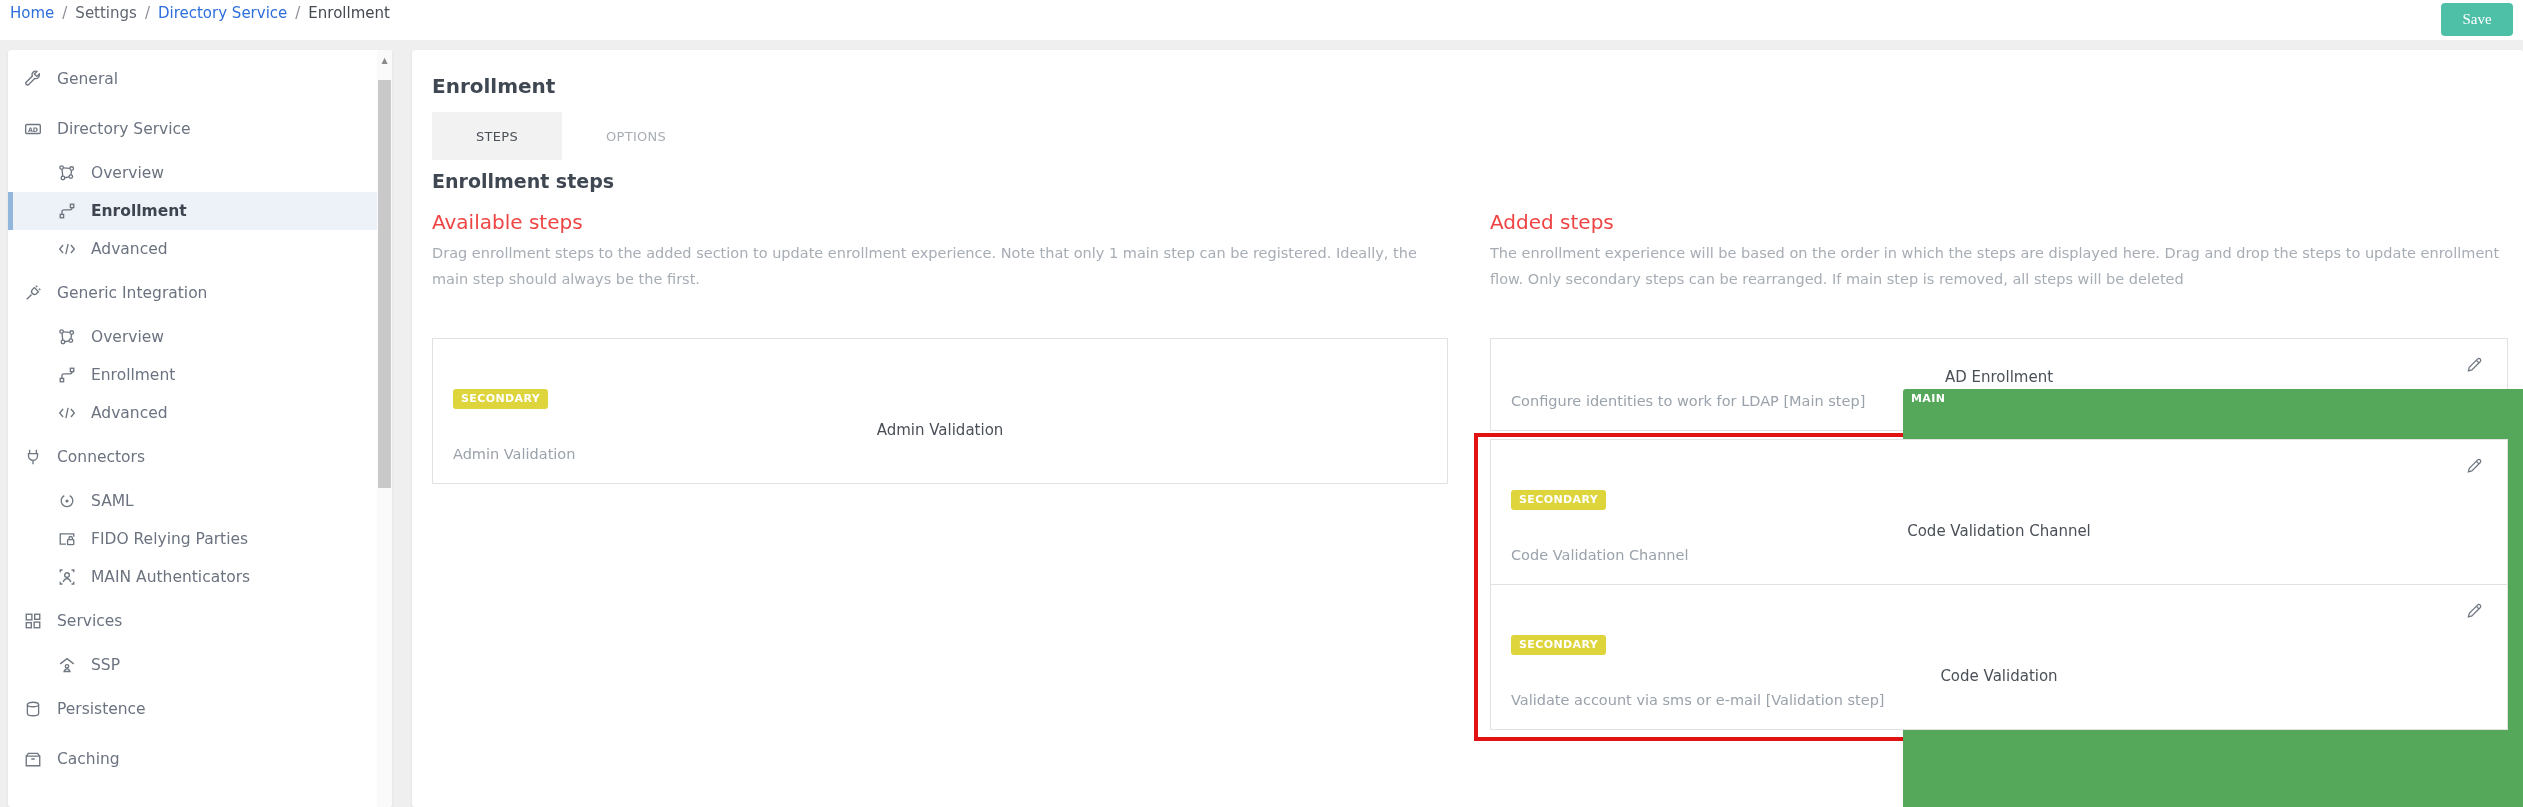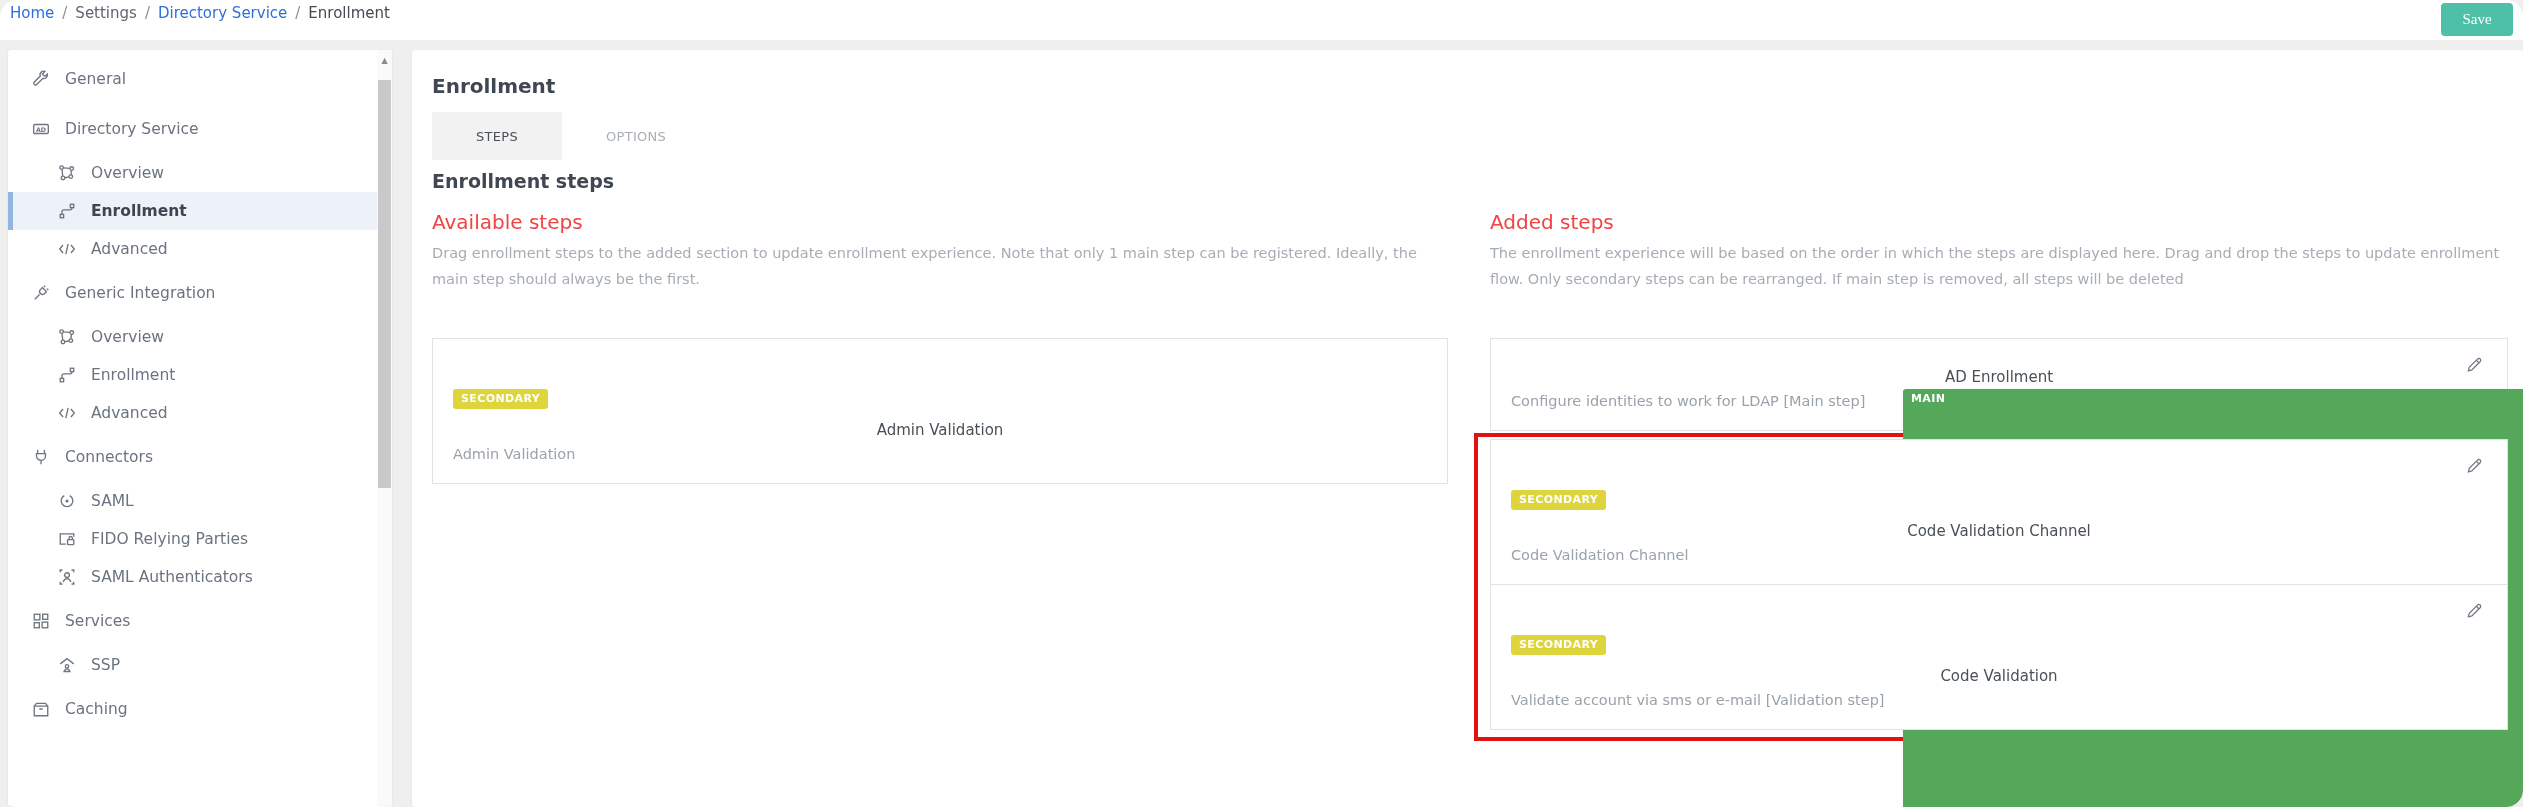--- a/index.html
+++ b/index.html
@@ -1,32 +1,32 @@
 <!DOCTYPE html>
 <html><head>
 <meta charset="utf-8">
 <style>
   * { margin:0; padding:0; box-sizing:border-box; }
   html,body { background:#efeff0; }
   body { font-family:"DejaVu Sans","Liberation Sans",sans-serif; }
-  .app { position:relative; width:2523px; height:807px; background:#efeff0; overflow:hidden;border-radius:17px; }
+  .app { position:relative; width:2523px; height:807px; background:#efeff0; overflow:hidden; }
 
   
   .topbar { position:absolute; left:0; top:0; width:100%; height:40px; background:#ffffff; }
   .breadcrumb { position:absolute; left:10px; top:4px; font-size:15px; color:#5f6570; display:flex; gap:8px; align-items:center; }
   .crumb-link { color:#2e6fdb; cursor:pointer; }
   .crumb-sep { color:#8a8f96; }
   .crumb-current { color:#454a52; }
   .save-btn { position:absolute; right:10px; top:3px; width:72px; height:33px; background:#4fc0a8; color:#fff;
               border:none; border-radius:4px; font-size:15px; font-family:Liberation Serif, serif; cursor:pointer; }
 
   
   .sidebar { position:absolute; left:8px; top:50px; width:384px; height:757px; background:#fff;
              border-radius:3px; box-shadow:0 1px 3px rgba(0,0,0,.07); padding:4px 15px 0 0; overflow:hidden; }
-  .sb-item { display:flex; align-items:center; height:50px; padding-left:24px; gap:15px;
+  .sb-item { display:flex; align-items:center; height:50px; padding-left:16px; gap:15px;
              color:#6b7380; font-size:15.5px; cursor:pointer; white-space:nowrap; }
   .sb-item.sub { height:38px; padding-left:50px; }
   .sb-item.active { background:#edf2f8; box-shadow:inset 5px 0 0 #93b6dd; color:#3e4550; font-weight:bold; }
   .ic { width:18px; height:18px; flex:0 0 18px; color:#6e7680; display:inline-flex; }
   .ic svg { width:100%; height:100%; }
 
   .sb-scroll { position:absolute; right:0; top:0; bottom:0; width:15px; background:#fafafa; }
   .sb-scroll-arrow { position:absolute; top:6px; left:0; width:15px; text-align:center; font-size:8px; color:#8a8a8a; cursor:pointer; }
   .sb-thumb { position:absolute; top:30px; left:1px; width:13px; height:408px; background:#c9c9c9; cursor:pointer; }
 
@@ -207,21 +207,21 @@
     </div>
 
     <div class="sb-item sub">
       <span class="ic">
         <svg viewBox="0 0 16 16" fill="none" stroke="currentColor" stroke-width="1.2">
             <path d="M4 1.8H2v2M12 1.8h2v2M4 14.2H2v-2M12 14.2h2v-2"></path>
             <circle cx="8" cy="6.3" r="2.1"></circle>
             <path d="M4.6 12.4c.6-2 1.9-3 3.4-3s2.8 1 3.4 3"></path>
           </svg>
       </span>
-      <span>SAML Authenticators</span>
+      <span>MAIN Authenticators</span>
     </div>
 
     <div class="sb-item">
       <span class="ic">
         <svg viewBox="0 0 16 16" fill="none" stroke="currentColor" stroke-width="1.2">
             <rect x="2" y="2" width="5" height="5"></rect>
             <rect x="9.5" y="2" width="4.5" height="4.5"></rect>
             <rect x="2" y="9.5" width="4.5" height="4.5"></rect>
             <rect x="9" y="9" width="5" height="5"></rect>
           </svg>
@@ -234,20 +234,29 @@
         <svg viewBox="0 0 16 16" fill="none" stroke="currentColor" stroke-width="1.2">
             <path d="M2 7l6-4.6L14 7"></path>
             <circle cx="8" cy="9.2" r="1.5"></circle>
             <path d="M5.4 13.8c.5-1.6 1.4-2.4 2.6-2.4s2.1.8 2.6 2.4z"></path>
           </svg>
       </span>
       <span>SSP</span>
     </div>
 
 
+    <div class="sb-item">
+      <span class="ic">
+        <svg viewBox="0 0 16 16" fill="none" stroke="currentColor" stroke-width="1.2">
+            <ellipse cx="8" cy="4" rx="5" ry="2"></ellipse>
+            <path d="M3 4v8c0 1.1 2.2 2 5 2s5-.9 5-2V4"></path>
+          </svg>
+      </span>
+      <span>Persistence</span>
+    </div>
 
     <div class="sb-item">
       <span class="ic">
         <svg viewBox="0 0 16 16" fill="none" stroke="currentColor" stroke-width="1.2">
             <path d="M2 5.5h12V14H2zM2 5.5L4 3h8l2 2.5M6.5 8h3"></path>
           </svg>
       </span>
       <span>Caching</span>
     </div>
 

